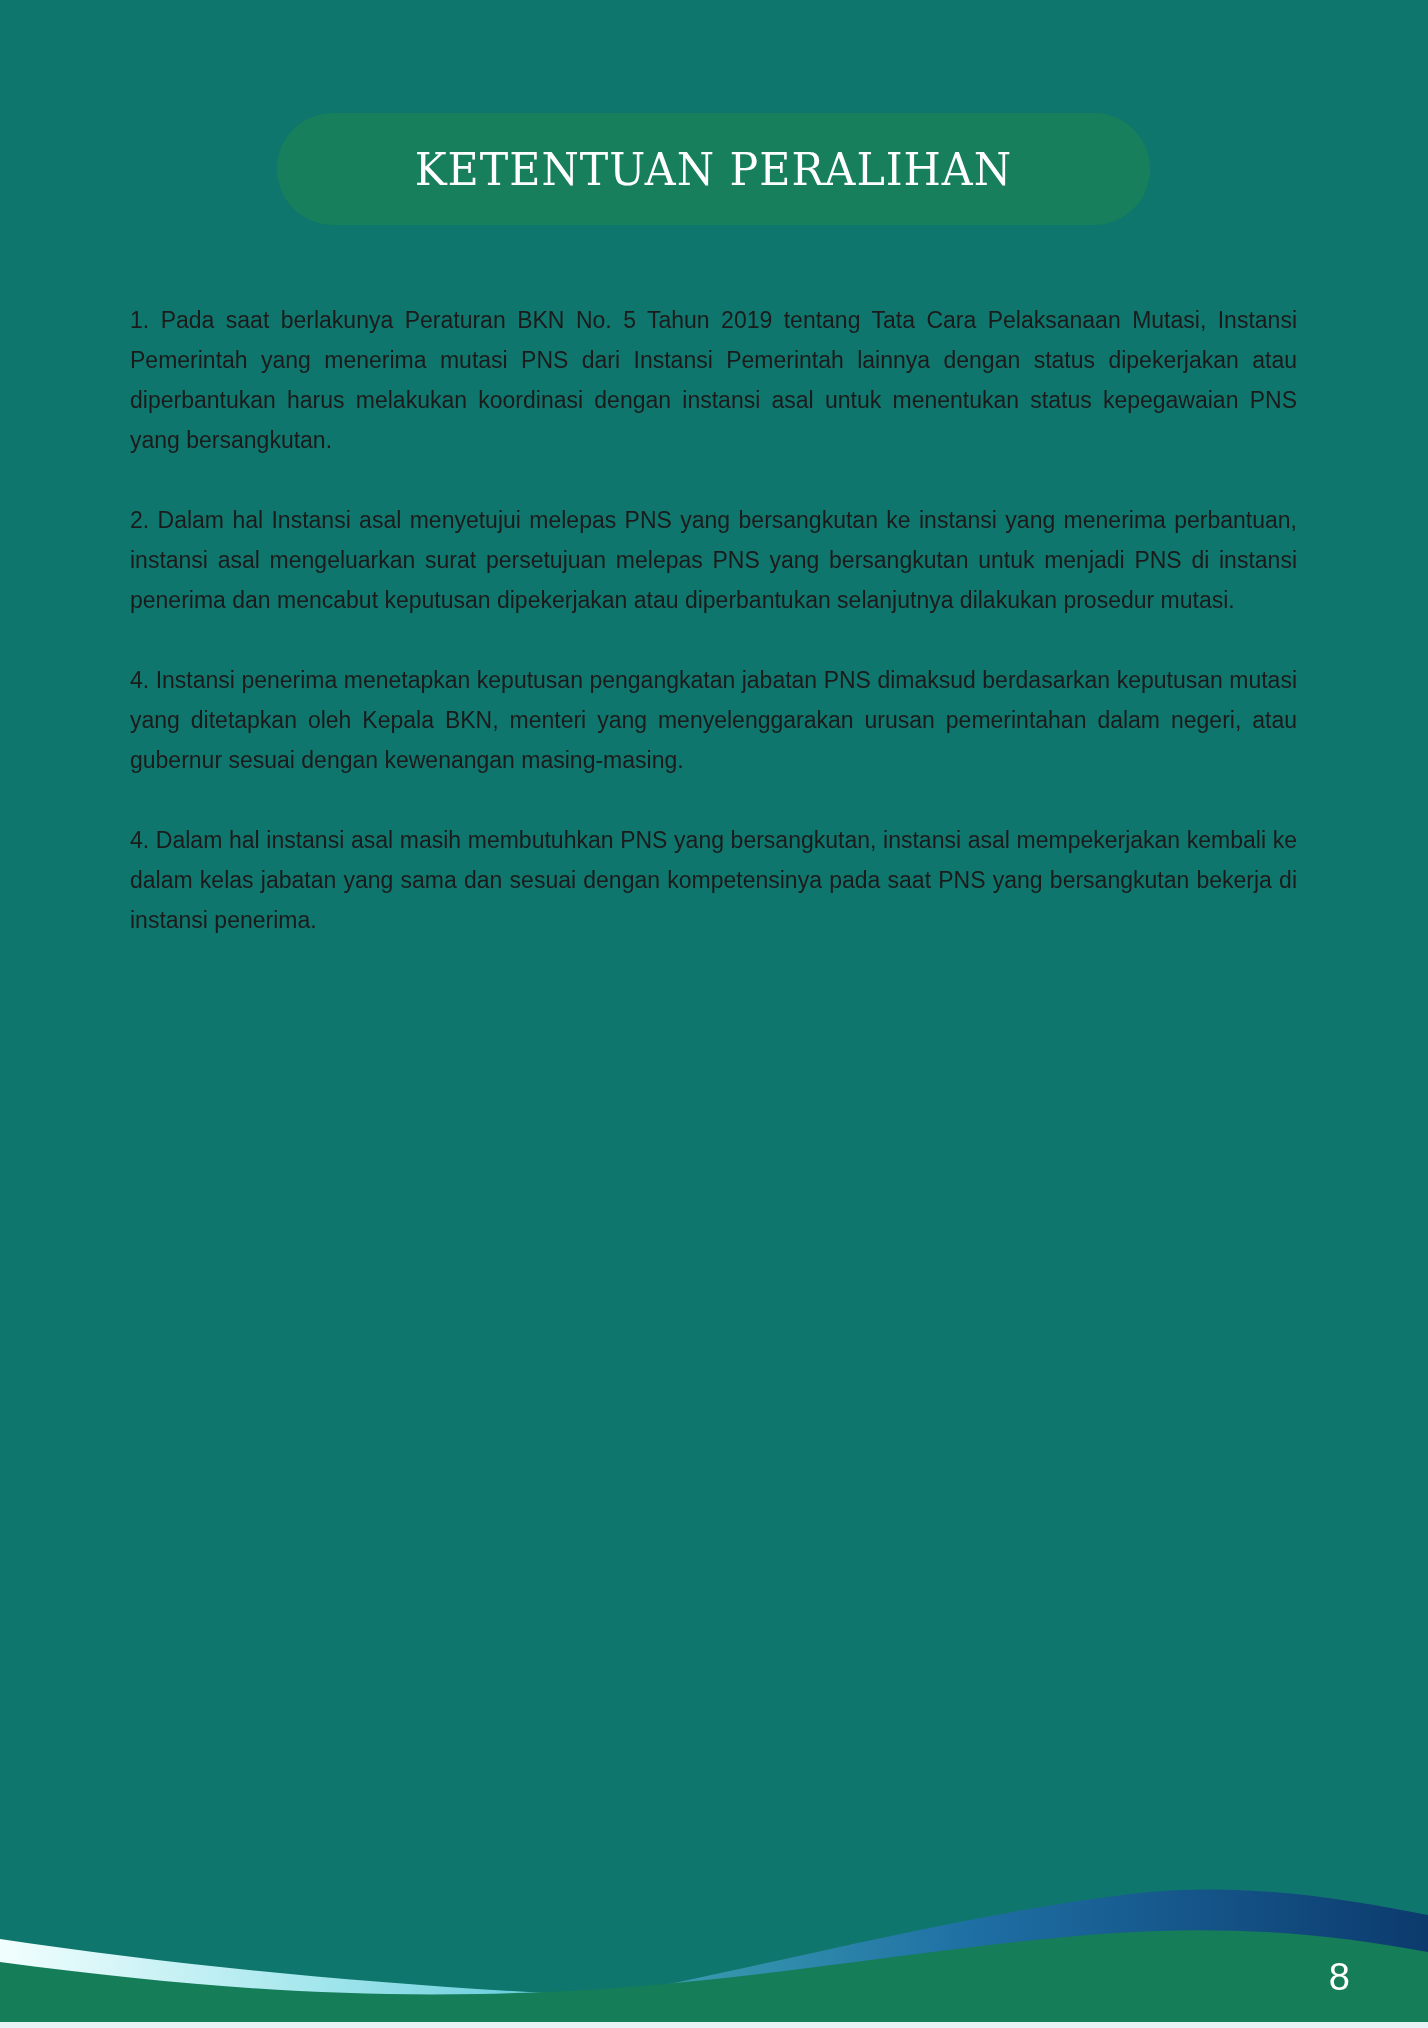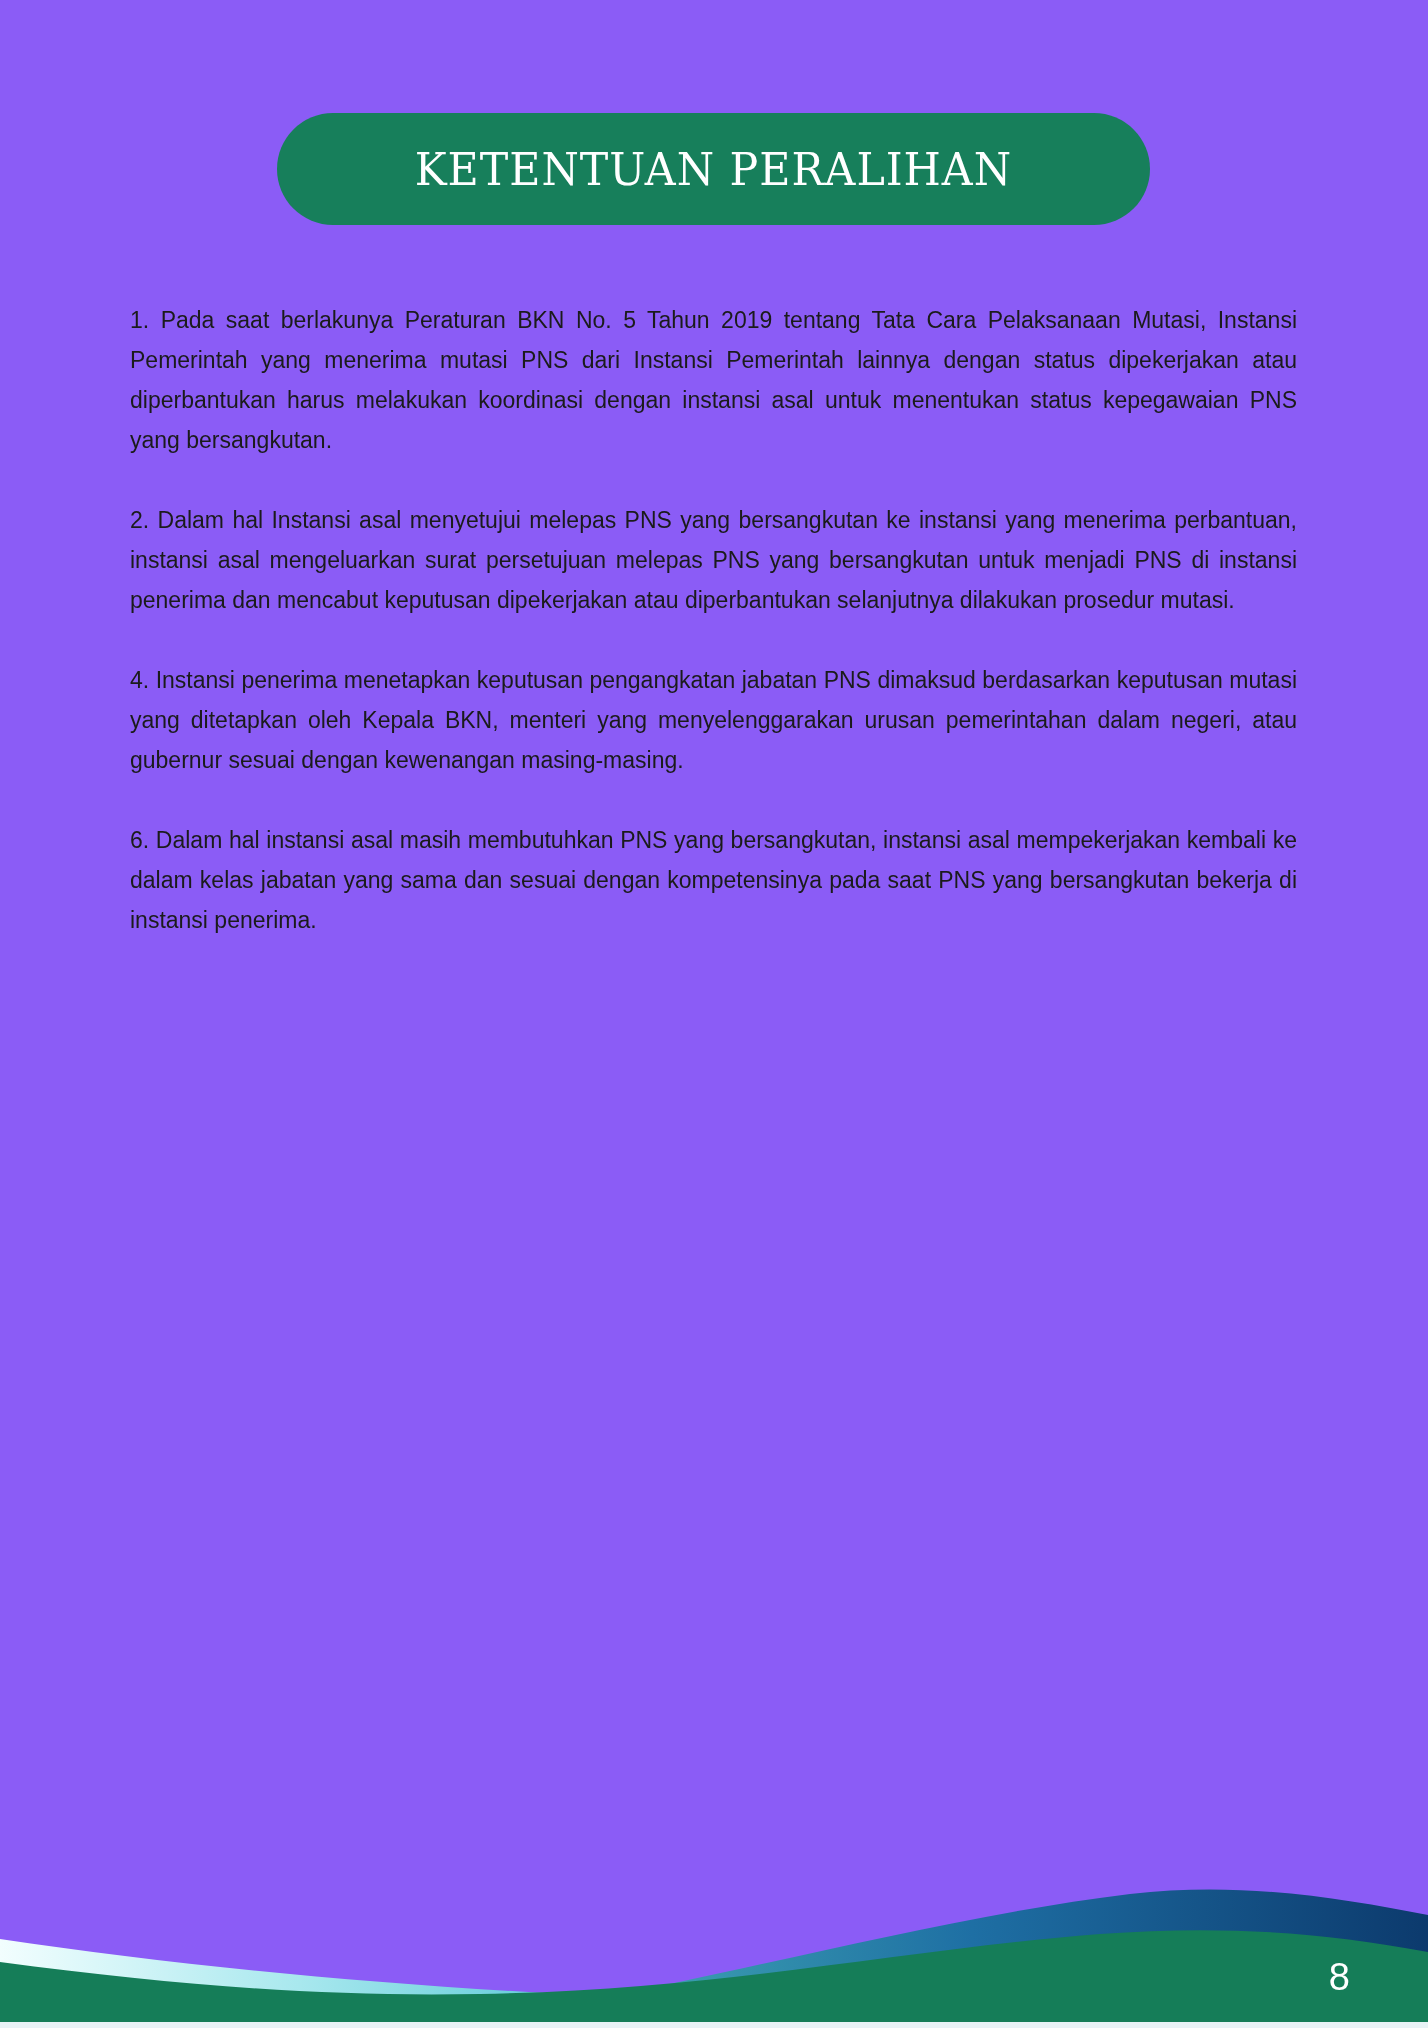--- a/index.html
+++ b/index.html
@@ -4,21 +4,21 @@
 <style>
   html, body {
     margin: 0;
     padding: 0;
     background: #ffffff;
   }
   .page {
     position: relative;
     width: 1428px;
     height: 2028px;
-    background: #8b5cf6;
+    background: #0f766e;
     overflow: hidden;
     font-family: "Liberation Sans", sans-serif;
   }
 
   
   .banner {
     position: absolute;
     left: 277px;
     top: 113px;
     width: 873px;
@@ -83,21 +83,21 @@
 <div class="page">
 
   <div class="banner">
     <span class="banner-title">KETENTUAN PERALIHAN</span>
   </div>
 
   <div class="content">
     <p>1. Pada saat berlakunya Peraturan BKN No. 5 Tahun 2019 tentang Tata Cara Pelaksanaan Mutasi, Instansi Pemerintah yang menerima mutasi PNS dari Instansi Pemerintah lainnya dengan status dipekerjakan atau diperbantukan harus melakukan koordinasi dengan instansi asal untuk menentukan status kepegawaian PNS yang bersangkutan.</p>
     <p>2. Dalam hal Instansi asal menyetujui melepas PNS yang bersangkutan ke instansi yang menerima perbantuan, instansi asal mengeluarkan surat persetujuan melepas PNS yang bersangkutan untuk menjadi PNS di instansi penerima dan mencabut keputusan dipekerjakan atau diperbantukan selanjutnya dilakukan prosedur mutasi.</p>
     <p>4. Instansi penerima menetapkan keputusan pengangkatan jabatan PNS dimaksud berdasarkan keputusan mutasi yang ditetapkan oleh Kepala BKN, menteri yang menyelenggarakan urusan pemerintahan dalam negeri, atau gubernur sesuai dengan kewenangan masing-masing.</p>
-    <p>6. Dalam hal instansi asal masih membutuhkan PNS yang bersangkutan, instansi asal mempekerjakan kembali ke dalam kelas jabatan yang sama dan sesuai dengan kompetensinya pada saat PNS yang bersangkutan bekerja di instansi penerima.</p>
+    <p>4. Dalam hal instansi asal masih membutuhkan PNS yang bersangkutan, instansi asal mempekerjakan kembali ke dalam kelas jabatan yang sama dan sesuai dengan kompetensinya pada saat PNS yang bersangkutan bekerja di instansi penerima.</p>
   </div>
 
   <div class="wave-wrap">
     <svg viewBox="0 0 1428 160" preserveAspectRatio="none">
       <defs>
         <linearGradient id="gCyan" x1="0" y1="0" x2="1" y2="0">
           <stop offset="0" stop-color="#F2FEFE"></stop>
           <stop offset="0.5" stop-color="#A8E8EE"></stop>
           <stop offset="1" stop-color="#55C6D6"></stop>
         </linearGradient>

